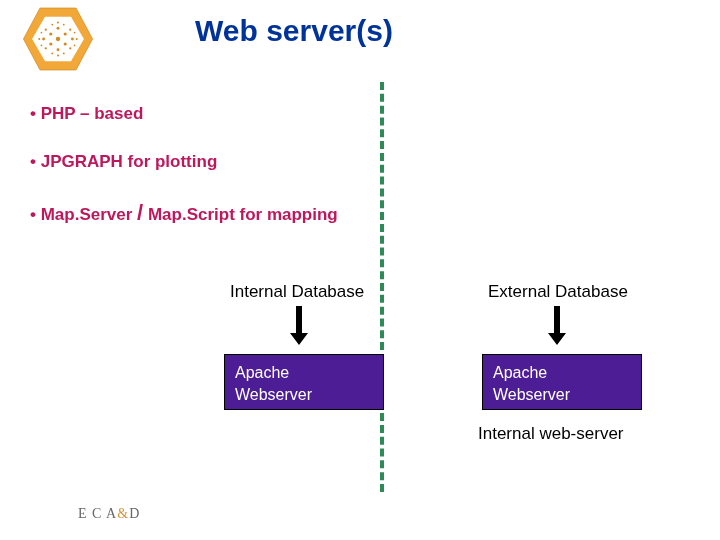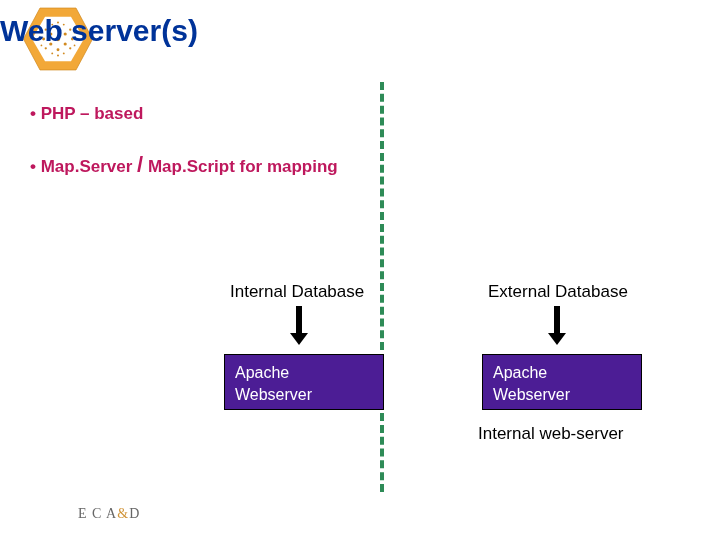--- a/index.html
+++ b/index.html
@@ -1,19 +1,19 @@
 <!DOCTYPE html>
 <html><head>
 <meta charset="utf-8">
 <style>
   * { box-sizing: border-box; margin: 0; padding: 0; }
   html, body { width: 720px; height: 540px; font-family: Arial, Helvetica, sans-serif; background: #fff; overflow: hidden; }
   .slide { position: relative; width: 720px; height: 540px; }
   .logo { position: absolute; top: 6px; left: 22px; width: 72px; height: 66px; }
-  .title { position: absolute; top: 14px; left: 0; width: 588px; font-size: 30px; font-weight: bold; color: #003399; }
+  .title { position: absolute; top: 14px; left: 0; width: 588px; text-align: center; font-size: 30px; font-weight: bold; color: #003399; }
   .bullets { position: absolute; top: 103px; left: 30px; font-size: 17px; font-weight: bold; color: #be185d; line-height: 1.3; }
   .bullets .row { margin-bottom: 26px; }
   .bullets .big-slash { font-size: 22px; font-weight: bold; }
   .divider { position: absolute; left: 380px; top: 82px; width: 0; height: 410px; border-left: 4px dashed #2e8b57; }
   .label { position: absolute; font-size: 17px; color: #000; }
   .label-internal-db { top: 282px; left: 230px; }
   .label-external-db { top: 282px; left: 488px; }
   .arrow { position: absolute; width: 6px; background: #000; }
   .arrow::after { content: ""; position: absolute; left: -6px; bottom: -9px; width: 0; height: 0; border-left: 9px solid transparent; border-right: 9px solid transparent; border-top: 12px solid #000; }
   .arrow-left { top: 306px; left: 296px; height: 30px; }
@@ -63,20 +63,21 @@
         <circle cx="27" cy="54" r="1.2"></circle>
           <circle cx="73" cy="54" r="1.2"></circle>
       </g>
     </svg>
   </div>
 
   <div class="title">Web server(s)</div>
 
   <div class="bullets">
     <div class="row">• PHP – based</div>
+    <div class="row">• JPGRAPH  for plotting</div>
     <div class="row">
       <span>• Map.Server </span><span class="big-slash">/</span><span> Map.Script for mapping</span>
     </div>
   </div>
 
   <div class="divider"></div>
 
   <div class="label label-external-db">External Database</div>
   <div class="label label-internal-db">Internal Database</div>
 

